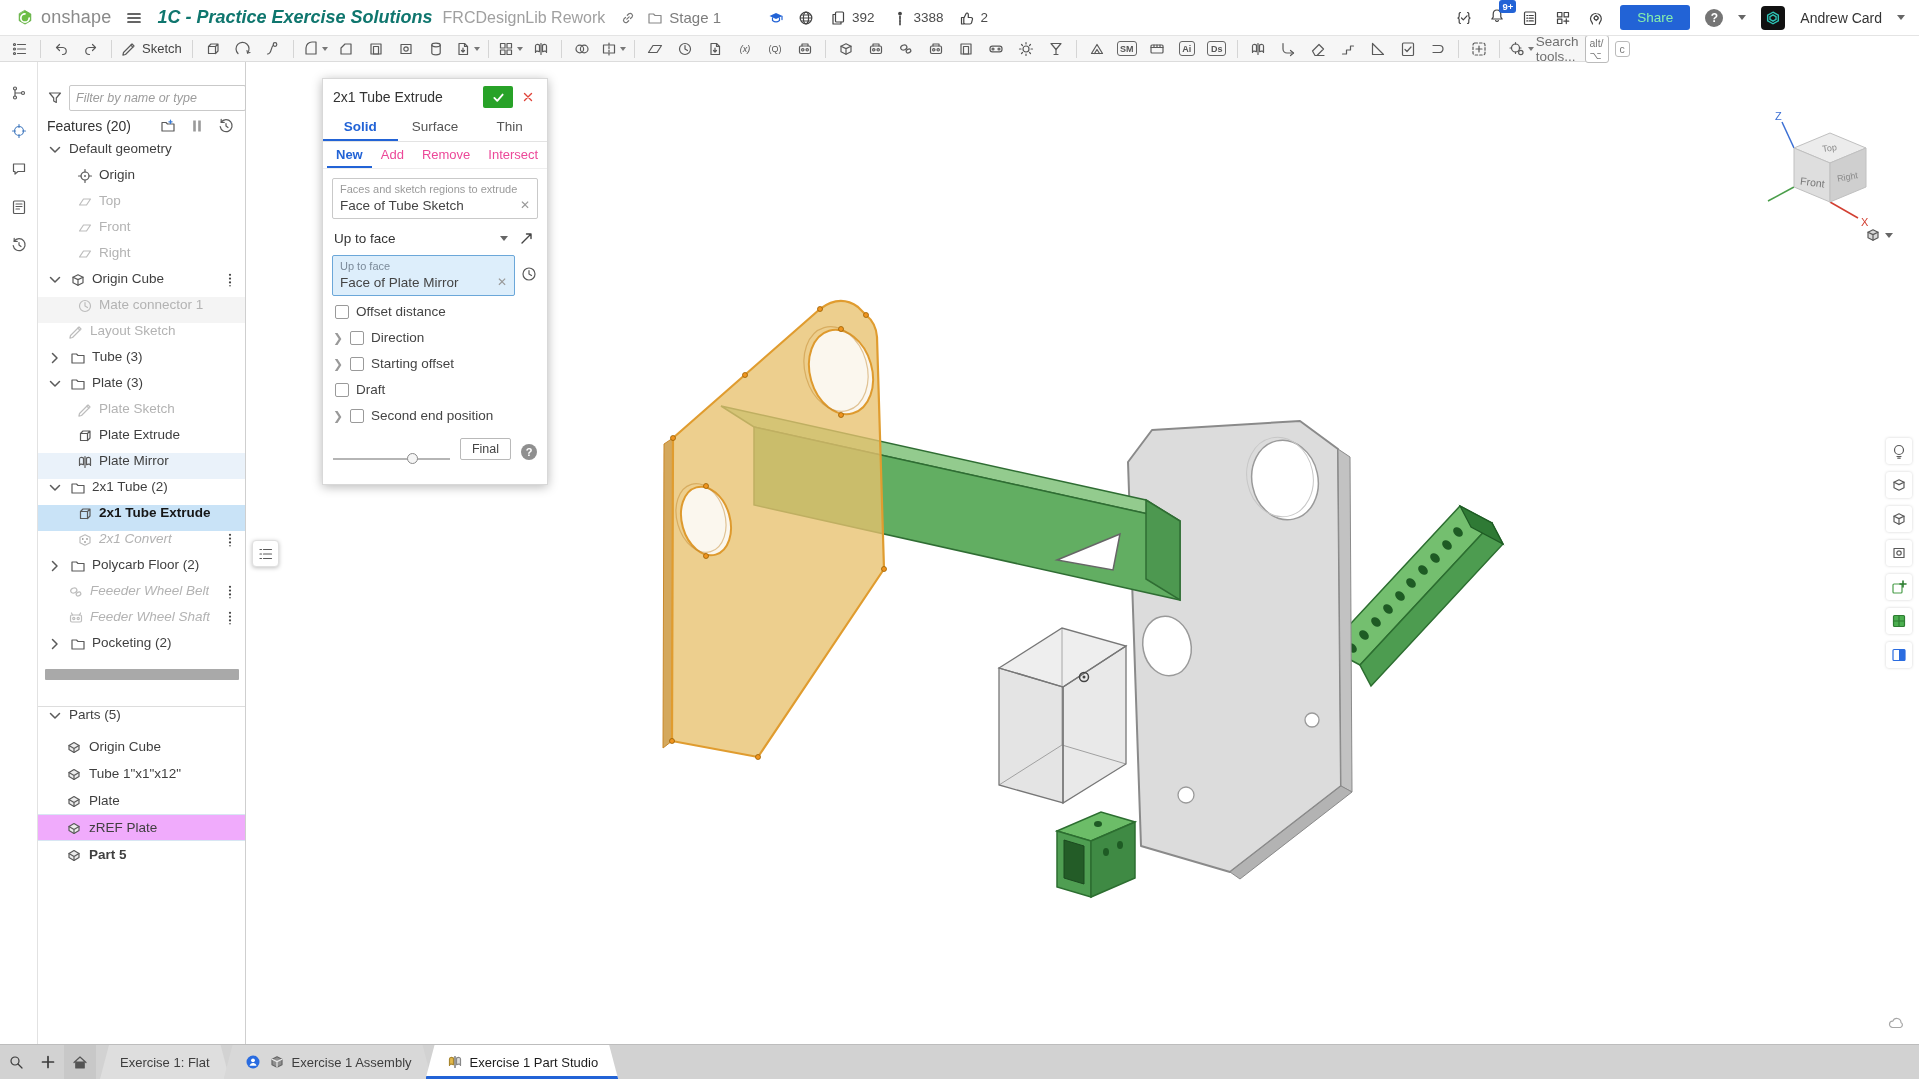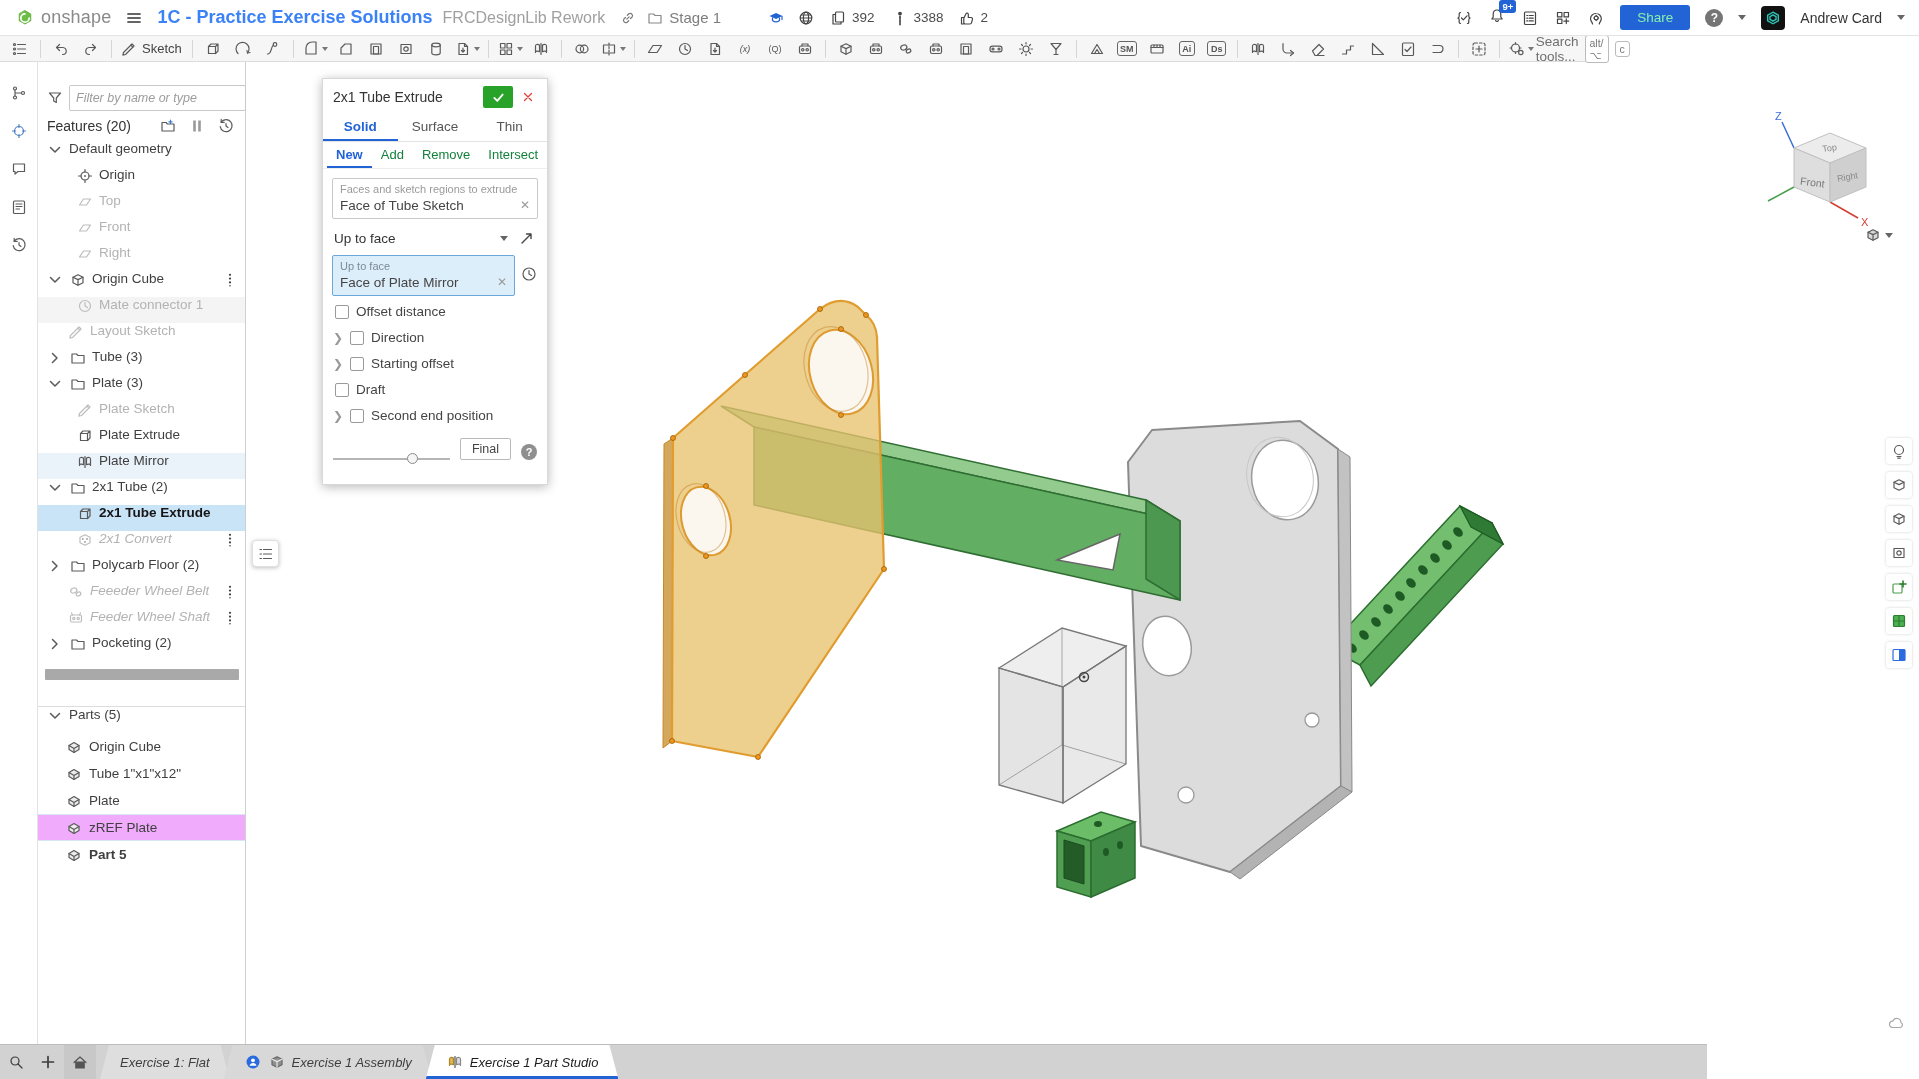--- a/index.html
+++ b/index.html
@@ -12,21 +12,21 @@
   .ic svg { width:18px; height:18px; stroke:#5a5a5a; fill:none; stroke-width:1.2;
             stroke-linecap:round; stroke-linejoin:round; }
   .dim .ic svg { stroke:#bdbdbd; }
 
   
   .topbar { position:absolute; top:0; left:0; width:1919px; height:36px; background:#fff;
     border-bottom:1px solid #e4e4e4; display:flex; align-items:center; z-index:30; padding:0 14px 0 16px; }
   .logo-ic svg{ width:26px; height:26px; }
   .brand { font-size:18px; color:#8a8a8a; margin:0 14px 0 7px; letter-spacing:.2px; }
   .burger { margin-right:14px; }
-  .doc-title { font-size:18px; font-weight:bold; color:#3b82f6; white-space:nowrap; }
+  .doc-title { font-size:18px; font-weight:bold; color:#0f766e; white-space:nowrap;font-style:italic; }
   .doc-sub { font-size:16px; color:#a0a0a0; margin-left:10px; white-space:nowrap; }
   .tb-sep-ic { margin-left:14px; }
   .loc-label { font-size:15px; color:#7d7d7d; margin-left:5px; }
   .stat { display:flex; align-items:center; gap:5px; margin-left:22px; font-size:13.5px; color:#4c4c4c; }
   .tb-right { margin-left:auto; display:flex; align-items:center; gap:15px; }
   .bell-wrap { position:relative; }
   .badge-num { position:absolute; top:-7px; right:-10px; background:#2263d6; color:#fff;
     font-size:9.5px; font-weight:bold; padding:1px 3px; border-radius:3px; }
   .share-btn { background:#2263d6; color:#86efac; font-size:13.5px; padding:5px 17px; border-radius:3px; }
   .help-circ { width:18px; height:18px; border-radius:50%; background:#757575; color:#fff;
@@ -91,21 +91,21 @@
   .dlg-title { font-size:14px; color:#333; margin-right:auto; }
   .btn-ok { width:30px; height:22px; background:#28a228; border-radius:2px; display:flex;
     align-items:center; justify-content:center; }
   .btn-ok svg { width:15px; height:15px; }
   .btn-x { width:22px; height:22px; display:flex; align-items:center; justify-content:center; margin-left:4px; }
   .btn-x svg { width:14px; height:14px; }
   .dlg-tabs { display:flex; border-bottom:1px solid #e3e3e3; }
   .dlg-tab { flex:1; text-align:center; padding:6px 0 5px; font-size:13.5px; color:#555; border-bottom:2px solid transparent; }
   .dlg-tab.active { color:#2263d6; font-weight:bold; border-bottom-color:#2263d6; }
   .dlg-modes { display:flex; border-bottom:1px solid #eee; padding:0 4px; }
-  .dlg-mode { padding:5px 9px 4px; font-size:13px; color:#15803d; border-bottom:2px solid transparent; }
+  .dlg-mode { padding:5px 9px 4px; font-size:13px; color:#ec4899; border-bottom:2px solid transparent; }
   .dlg-mode.active { color:#2263d6; font-weight:bold; border-bottom-color:#2263d6; }
   .fieldbox { margin:9px 9px 6px; border:1px solid #c9c9c9; border-radius:2px; padding:4px 7px 5px; }
   .fb-lab { font-size:11px; color:#9a9a9a; margin-bottom:3px; white-space:nowrap; overflow:hidden; }
   .fb-val { display:flex; align-items:flex-start; font-size:13.5px; color:#444; }
   .clear-x { margin-left:auto; color:#999; font-size:12px; }
   .select-row { display:flex; align-items:center; margin:2px 9px 4px; padding:4px 2px; color:#333; }
   .select-row .sel-caret { margin-left:auto; }
   .pick-ic { margin-left:10px; }
   .bluebox-row { display:flex; align-items:flex-start; margin:4px 9px 2px; gap:5px; }
   .bluebox { flex:1; background:#ddeefb; border:1px solid #6ba7d9; border-radius:2px; padding:4px 7px 5px; }
@@ -130,22 +130,22 @@
     border:1px solid #e0e0e0; border-radius:4px; box-shadow:0 1px 4px rgba(0,0,0,.25); z-index:22;
     display:flex; align-items:center; justify-content:center; }
   .viewcube-wrap { position:absolute; left:1760px; top:108px; z-index:10; }
   .vc-drop { position:absolute; left:104px; top:118px; display:flex; align-items:center; gap:3px; }
   .vp-tools { position:absolute; right:7px; top:438px; z-index:12; display:flex; flex-direction:column; gap:8px; }
   .vp-tool { width:26px; height:26px; background:#fff; border-radius:3px; display:flex;
     align-items:center; justify-content:center; box-shadow:0 0 3px rgba(0,0,0,.18); }
   .cloud-ind { position:absolute; right:14px; bottom:43px; z-index:12; opacity:.75; }
 
   
-  .tabsbar { position:absolute; bottom:0; left:0; width:1707px; height:35px; background:#d2d2d2;
-    border-top:1px solid #bdbdbd; display:flex; align-items:stretch; z-index:30;font-style:italic; }
+  .tabsbar { position:absolute; bottom:0; left:0; width:1919px; height:35px; background:#d2d2d2;
+    border-top:1px solid #bdbdbd; display:flex; align-items:stretch; z-index:30; }
   .tbb-ic { width:32px; display:flex; align-items:center; justify-content:center; }
   .btab { display:flex; align-items:center; gap:6px; padding:0 20px; font-size:13px; color:#3e3e3e;
     background:#dedede; clip-path:polygon(9px 0, calc(100% - 9px) 0, 100% 100%, 0 100%);
     margin-left:-6px; position:relative; white-space:nowrap; }
   .btab.alt { background:#d8d8d8; }
   .btab.active { background:#fff; color:#1d1d1d; z-index:2; }
   .btab.active::after { content:""; position:absolute; left:0; right:0; bottom:0; height:3px; background:#2263d6; }
 </style>
 </head>
 <body>

